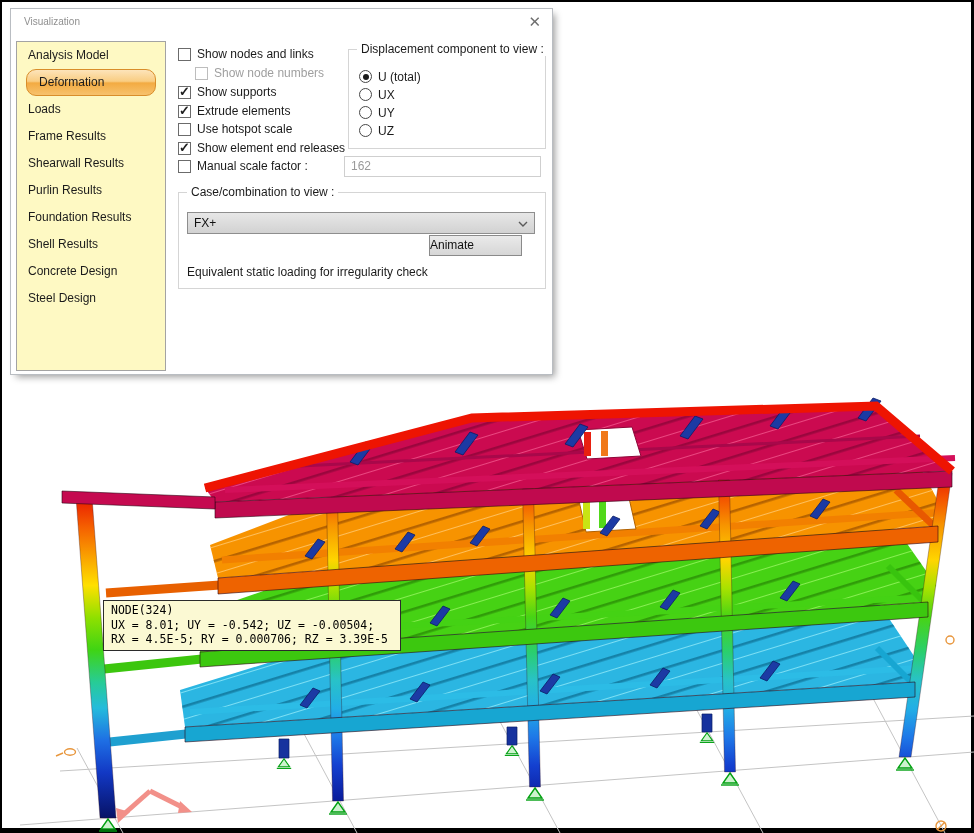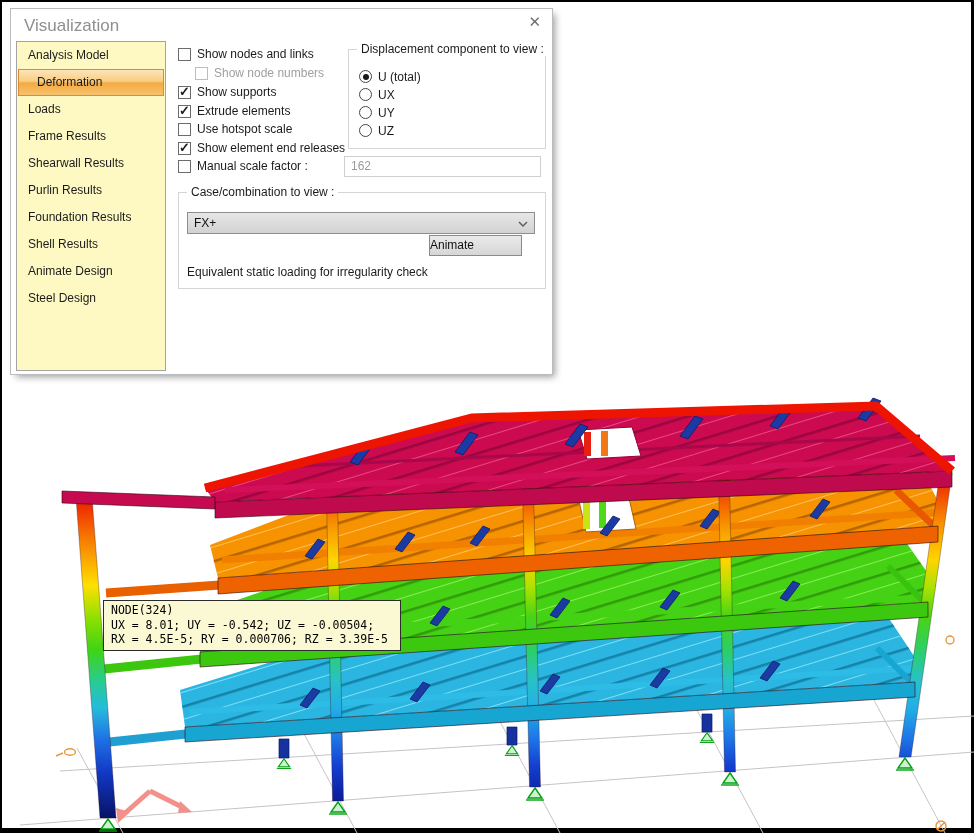--- a/index.html
+++ b/index.html
@@ -5,25 +5,25 @@
   html,body{margin:0;padding:0;background:#e9e9e9}
   #screen{position:relative;width:974px;height:833px;background:#ffffff;overflow:hidden;
           font-family:"Liberation Sans",sans-serif;-webkit-font-smoothing:antialiased}
   .edge{position:absolute;background:#000}
   .eT{left:0;top:0;width:974px;height:2px}.eL{left:0;top:0;width:2px;height:833px}
   .eR{left:971px;top:0;width:3px;height:833px}.eB{left:0;top:828px;width:974px;height:5px}
 
   
   #dlg{position:absolute;left:10px;top:8px;width:541px;height:365px;background:#fff;
        border:1px solid #b9bdc2;box-shadow:4px 4px 7px -2px rgba(0,0,0,.38);z-index:10}
-  .title{position:absolute;left:13px;top:7px;color:#8f8f8f;font-size:17px}
+  .title{position:absolute;left:13px;top:7px;color:#8f8f8f;font-size:10px}
   .close{position:absolute;right:11px;top:4px;color:#6f6f6f;font-size:15px;line-height:18px;cursor:default}
   .list{position:absolute;left:5px;top:32px;width:148px;height:328px;border:1px solid #a3a3a3;background:#fef9c3}
   .it{height:27px;line-height:27px;padding-left:11px;font-size:12px;color:#1b1b1b;white-space:nowrap}
-  .it.sel{margin:0 1px;height:25px;line-height:25px;padding-left:18px;border:1px solid #d98e2b;border-radius:0;
+  .it.sel{margin:0 9px;height:25px;line-height:25px;padding-left:12px;border:1px solid #d98e2b;border-radius:10px;
           background:linear-gradient(#fde4ba,#f9cd82 45%,#f3ab42 52%,#f7c26d)}
   .cbrow{position:absolute;display:flex;align-items:center;height:16px;font-size:12px;color:#1b1b1b}
   .cb{width:13px;height:13px;border:1px solid #6b6b6b;background:#fff;margin-right:6px;position:relative;flex:none;box-sizing:border-box}
   .cb.on::after{content:"✓";position:absolute;left:0;top:-3px;font-size:13px;font-weight:bold;color:#1e1e1e}
   .dis .cb{border-color:#bdbdbd}
   .dis .cblab{color:#9f9f9f}
   .grp{position:absolute;border:1px solid #d5d5d5}
   .gt{position:absolute;left:8px;top:-8px;background:#fff;padding:0 4px;font-size:12px;color:#1b1b1b;white-space:nowrap}
   .rrow{position:absolute;display:flex;font-size:12px;color:#1b1b1b}
   .rad{width:13px;height:13px;border:1px solid #474747;border-radius:50%;margin-right:6px;background:#fff;position:relative;flex:none;box-sizing:border-box}
@@ -235,21 +235,21 @@
 
     <div class="list">
       <div class="it">Analysis Model</div>
       <div class="it sel">Deformation</div>
       <div class="it">Loads</div>
       <div class="it">Frame Results</div>
       <div class="it">Shearwall Results</div>
       <div class="it">Purlin Results</div>
       <div class="it">Foundation Results</div>
       <div class="it">Shell Results</div>
-      <div class="it">Animate Design</div>
+      <div class="it">Concrete Design</div>
       <div class="it">Steel Design</div>
     </div>
 
     <div class="cbrow" style="left:167px;top:37px">
       <span class="cb"></span>
       <span class="cblab">Show nodes and links</span>
     </div>
     <div class="cbrow dis" style="left:184px;top:56px">
       <span class="cb"></span>
       <span class="cblab">Show node numbers</span>

